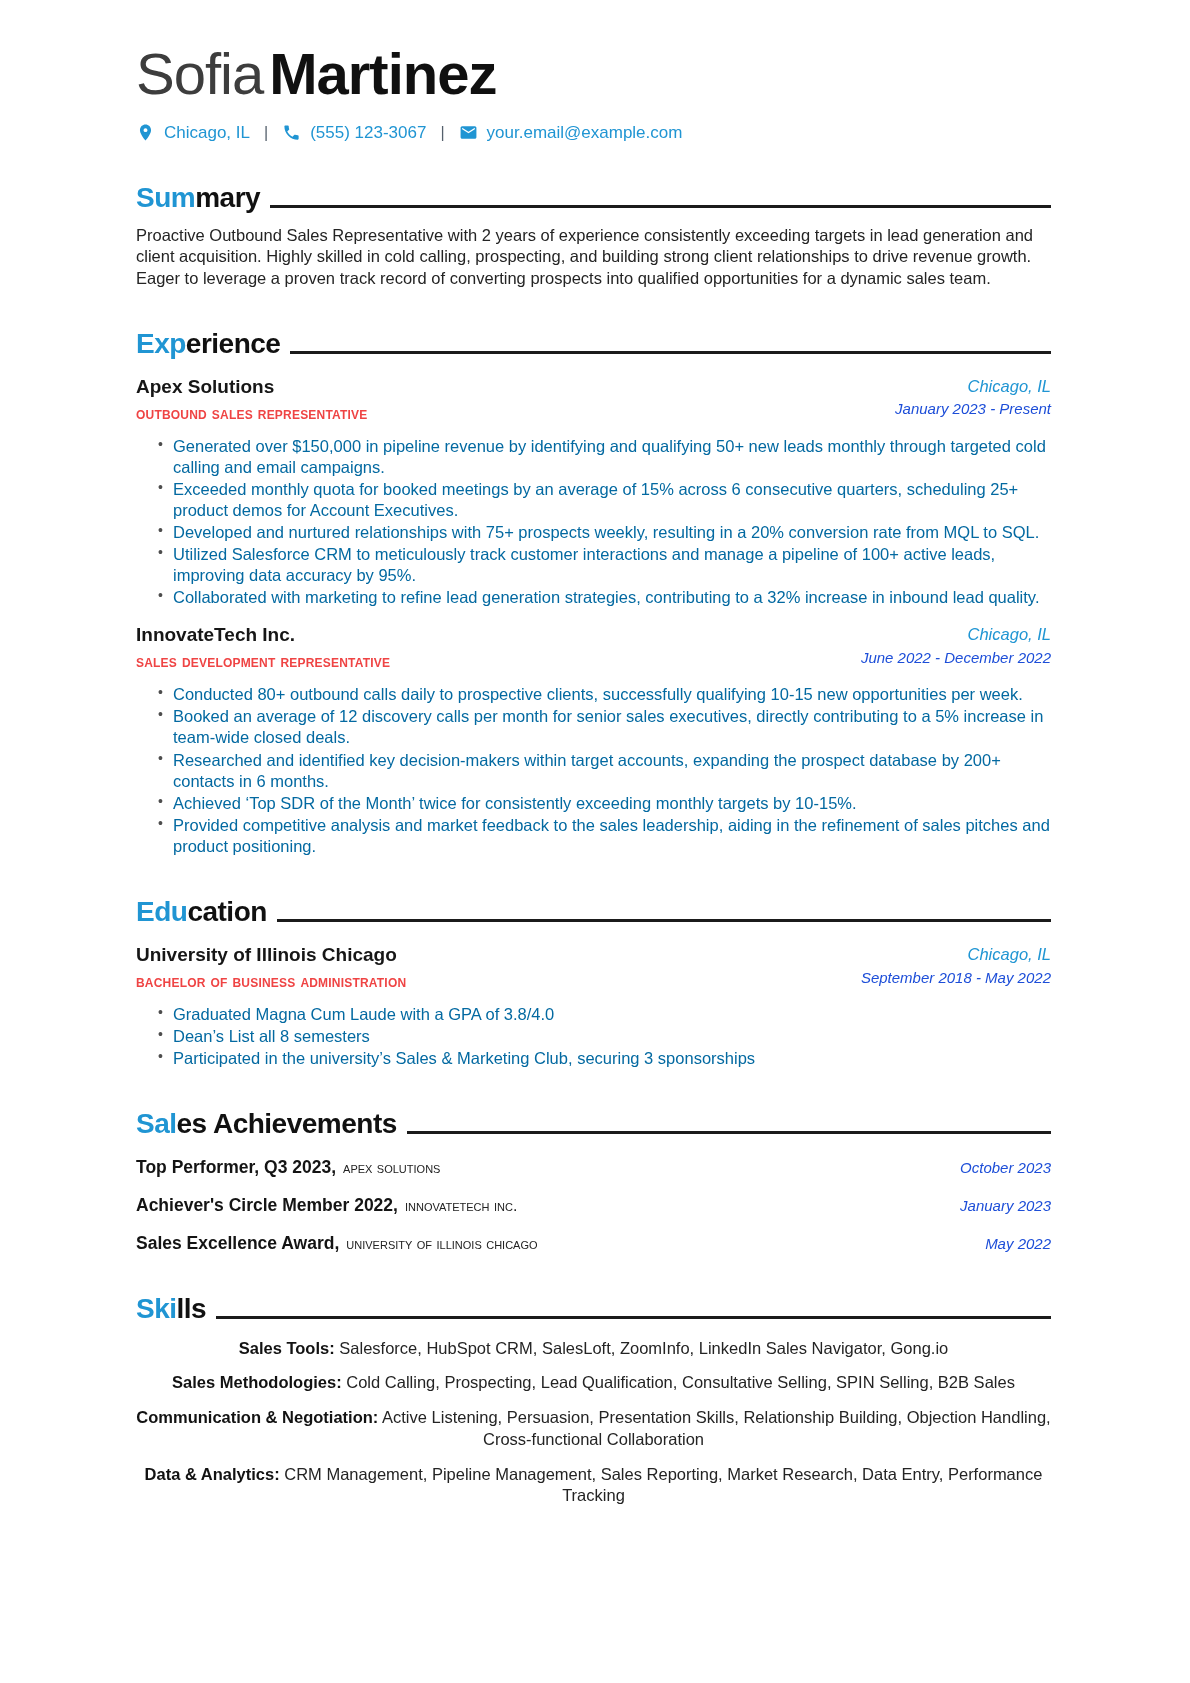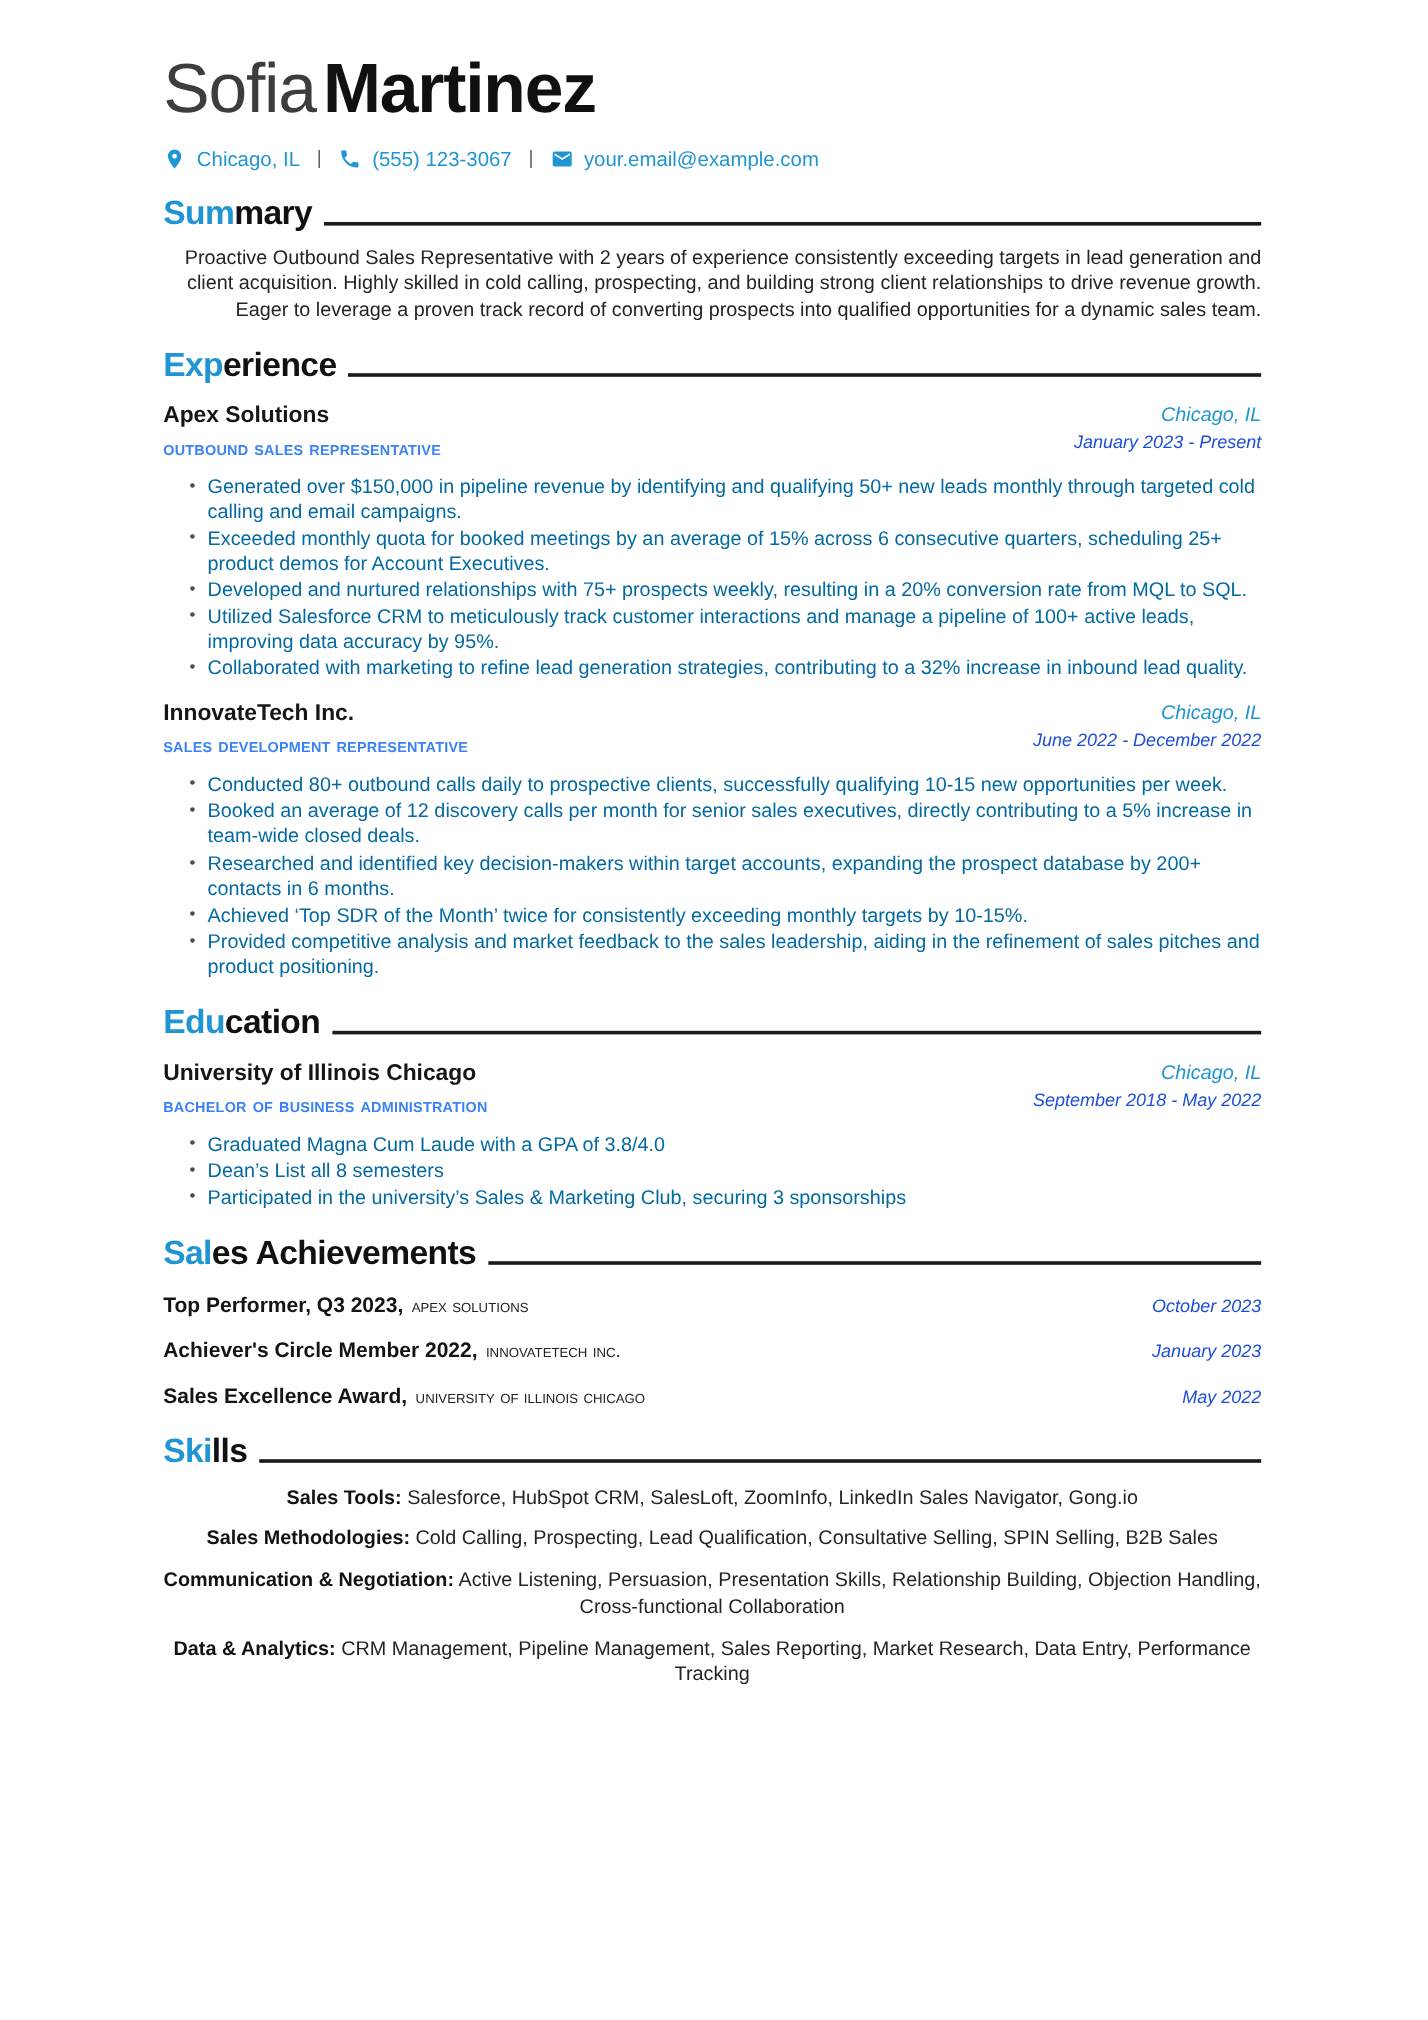--- a/index.html
+++ b/index.html
@@ -46,56 +46,56 @@
     align-items: flex-end;
     margin-top: 20px;
   }
   .h2 {
     font-size: 28px;
     font-weight: 800;
     letter-spacing: -0.5px;
     color: #111111;
     white-space: nowrap;
     line-height: 1.1;
+    margin-top: 20px;
   }
   .h2 .acc { color: #2095d3; }
   .h2rule {
     flex: 1;
     border-bottom: 3px solid #1b1b1b;
     margin-left: 10px;
     margin-bottom: 6px;
   }
 
   
   .para {
     margin-top: 11px;
     font-size: 16.5px;
     line-height: 1.3;
     color: #242424;
     hyphens: auto;
-    text-align: right;
     -webkit-hyphens: auto;
   }
 
   
   .entry { margin-top: 16px; }
   .entry-head { display: flex; justify-content: space-between; align-items: flex-start; }
   .company {
     font-size: 19px;
     font-weight: 700;
     color: #161616;
     line-height: 1.2;
   }
   .role {
     margin-top: 5px;
     font-variant: small-caps;
     font-size: 17px;
     font-weight: 600;
     letter-spacing: 0.2px;
-    color: #3b82f6;
+    color: #ef4444;
     text-transform: lowercase;
   }
   .entry-right { text-align: right; }
   .loc {
     font-style: italic;
     font-size: 16.5px;
     color: #2095d3;
     line-height: 1.25;
   }
   .dates {

